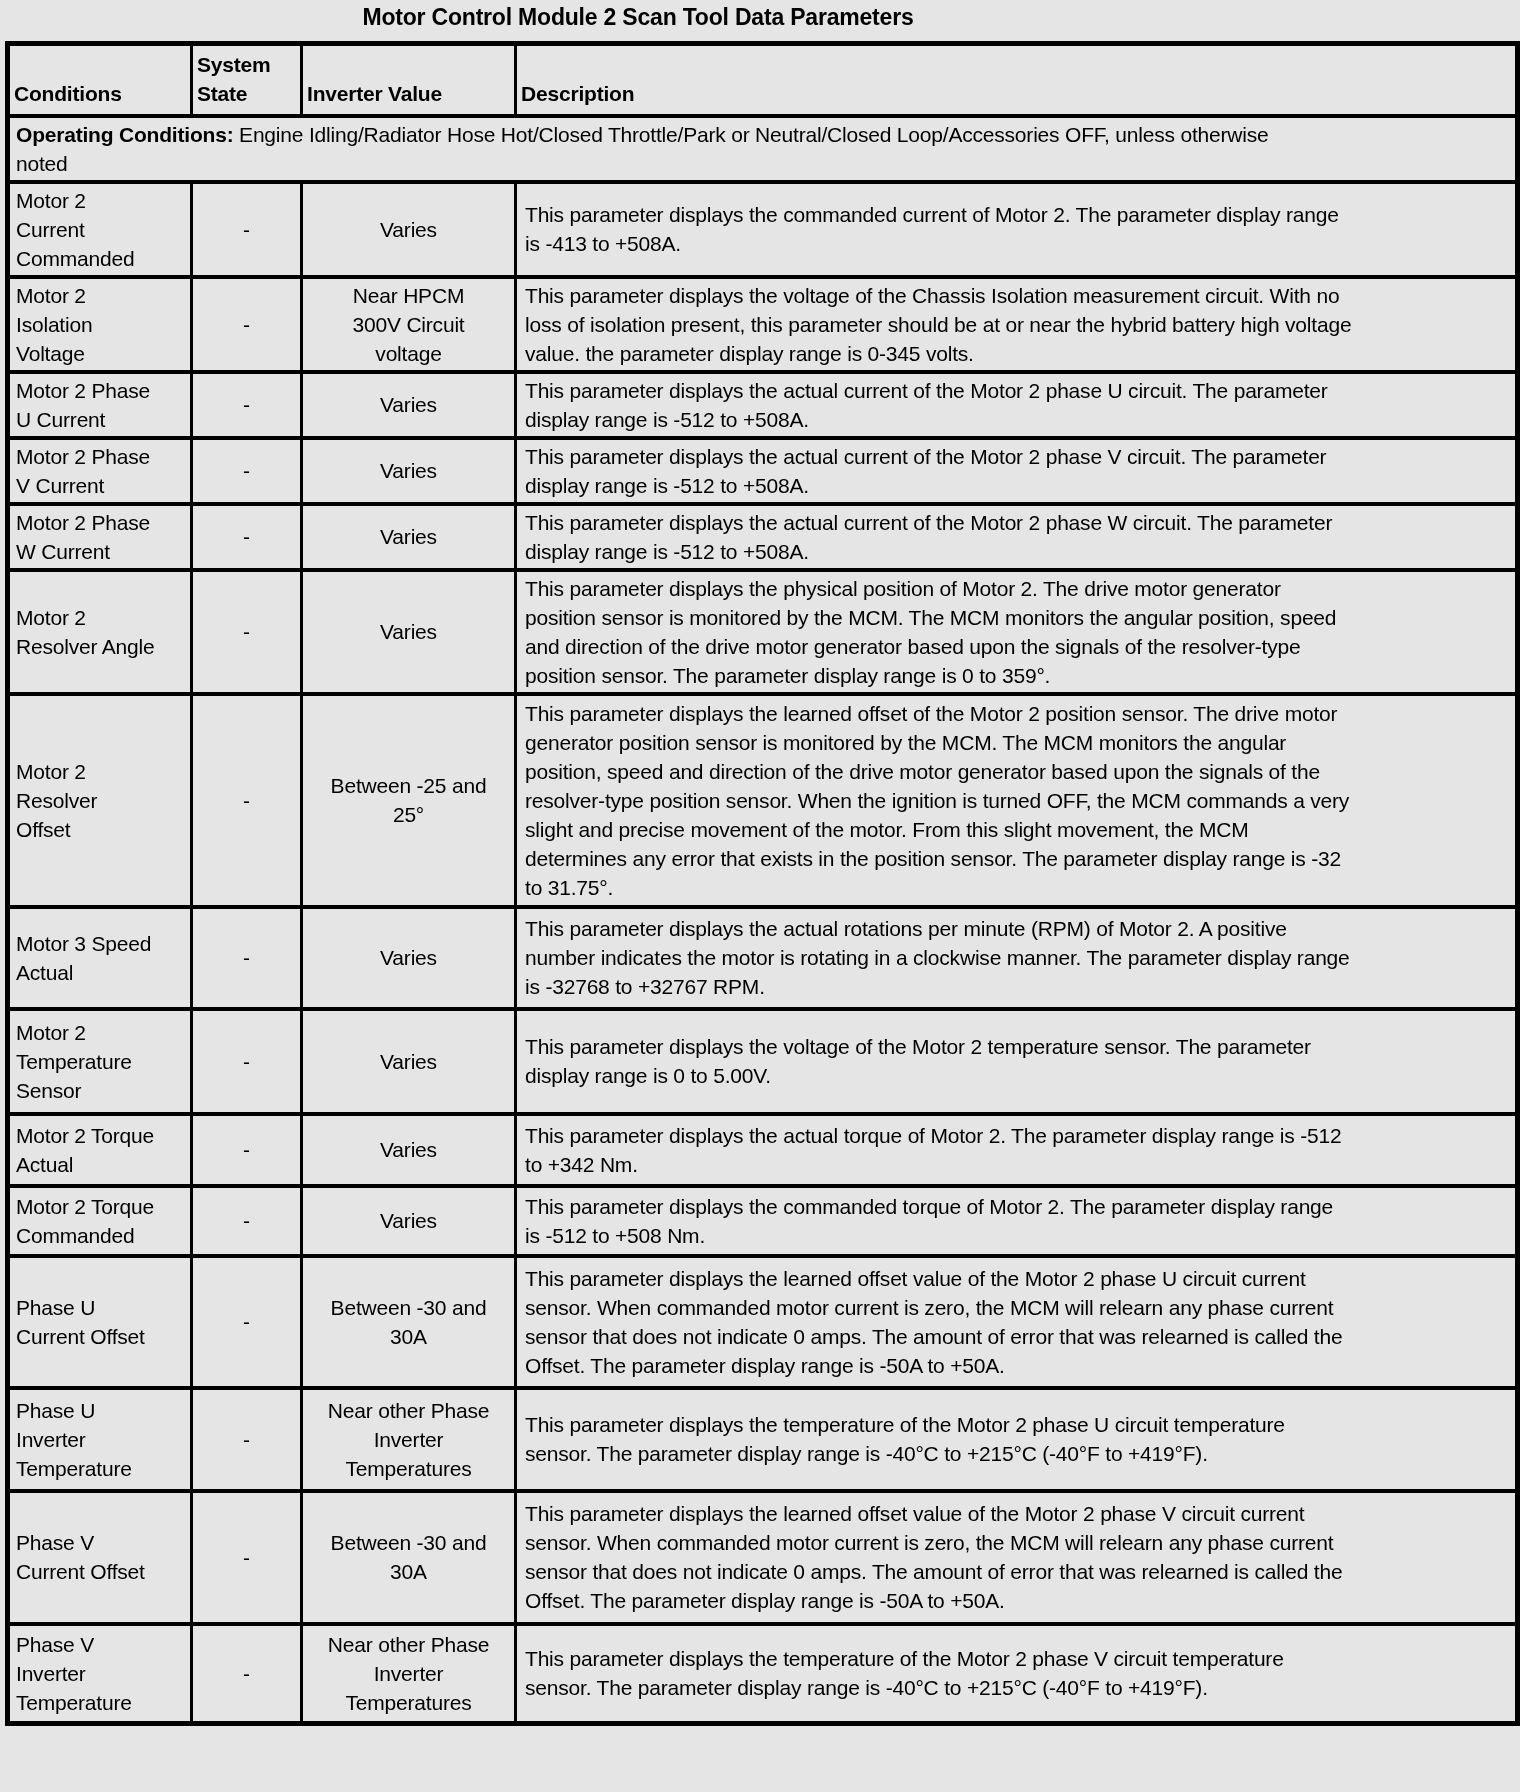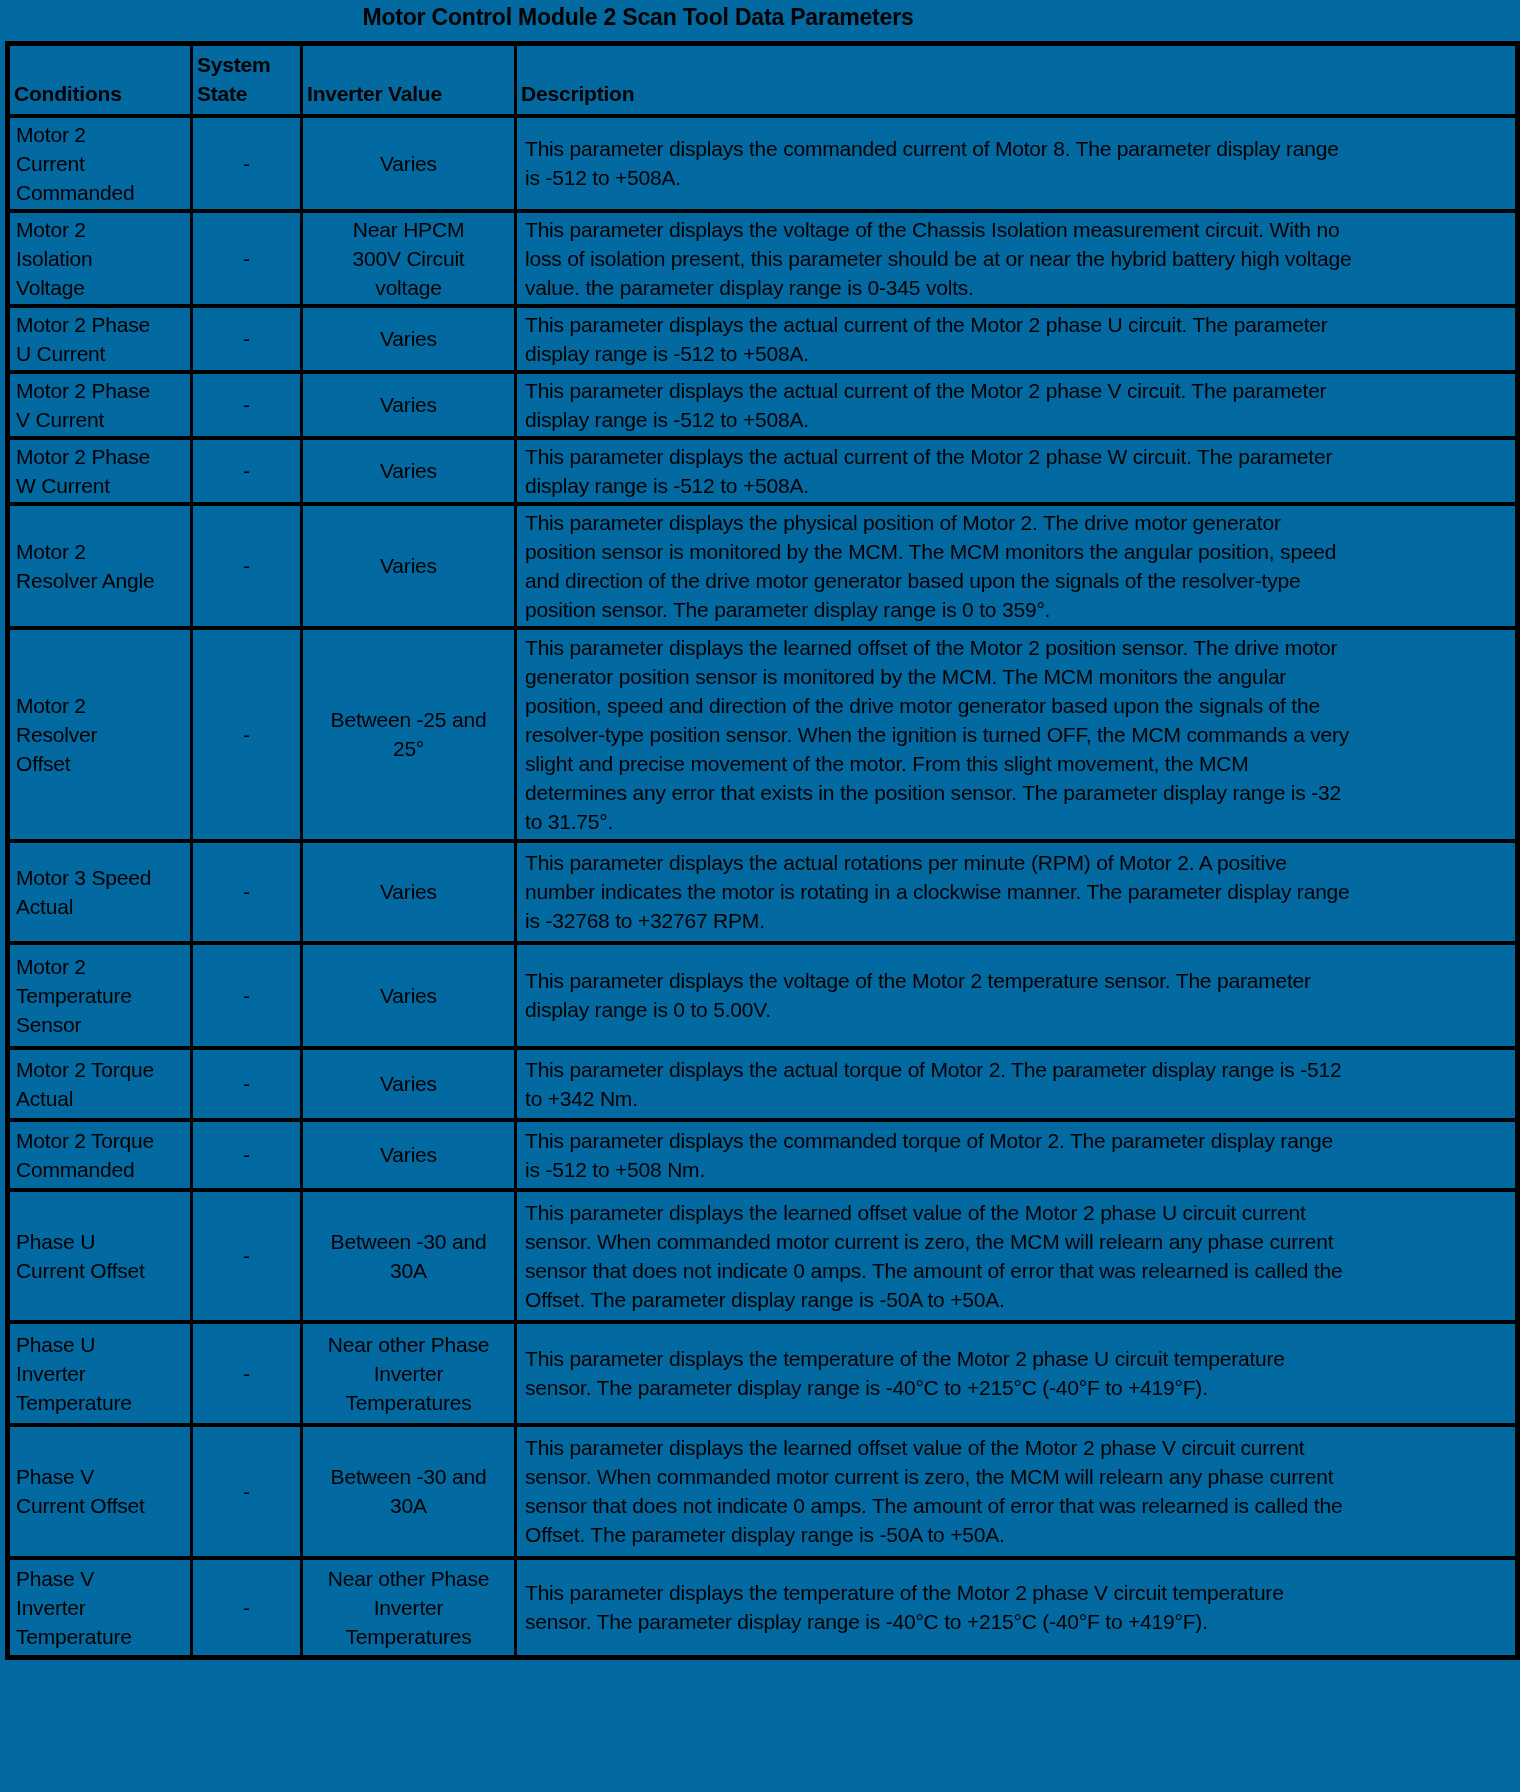--- a/index.html
+++ b/index.html
@@ -5,21 +5,21 @@
   html, body {
     margin: 0;
     padding: 0;
     background: #ffffff;
     color: #000000;
     font-family: "Liberation Sans", "DejaVu Sans", sans-serif;
   }
   .page {
     width: 1520px;
     min-height: 1792px;
-    background: #0369a1;
+    background: #e5e5e5;
     box-sizing: border-box;
     padding-top: 4px;
   }
   .title-wrap {
     width: 1520px;
     text-align: center;
     margin-bottom: 10px;
   }
   .title-wrap .title {
     position: relative;
@@ -115,30 +115,35 @@
       <col class="c-expected">
       <col class="c-desc">
     </colgroup>
     <thead>
       <tr class="header-row">
         <th>Conditions</th>
         <th>System State</th>
         <th>Inverter Value</th>
         <th>Description</th>
       </tr>
+      <tr class="opcond-row">
+        <td class="opcond" colspan="4">
+          <div class="opcond-text"><b>Operating Conditions:</b><span> Engine Idling/Radiator Hose Hot/Closed Throttle/Park or Neutral/Closed Loop/Accessories OFF, unless otherwise noted</span></div>
+        </td>
+      </tr>
     </thead>
     <tbody id="rows-body">
   <tr>
     <td class="param-cell"><span>Motor 2
 Current
 Commanded</span></td>
     <td class="state-cell"><span>-</span></td>
     <td class="expected-cell"><span>Varies</span></td>
     <td class="desc-cell">
-            <div class="desc-pad">This parameter displays the commanded current of Motor 8. The parameter display range is -512 to +508A.</div>
+            <div class="desc-pad">This parameter displays the commanded current of Motor 2. The parameter display range is -413 to +508A.</div>
           </td>
   </tr>
 
   <tr>
     <td class="param-cell"><span>Motor 2
 Isolation
 Voltage</span></td>
     <td class="state-cell"><span>-</span></td>
     <td class="expected-cell"><span>Near HPCM
 300V Circuit

